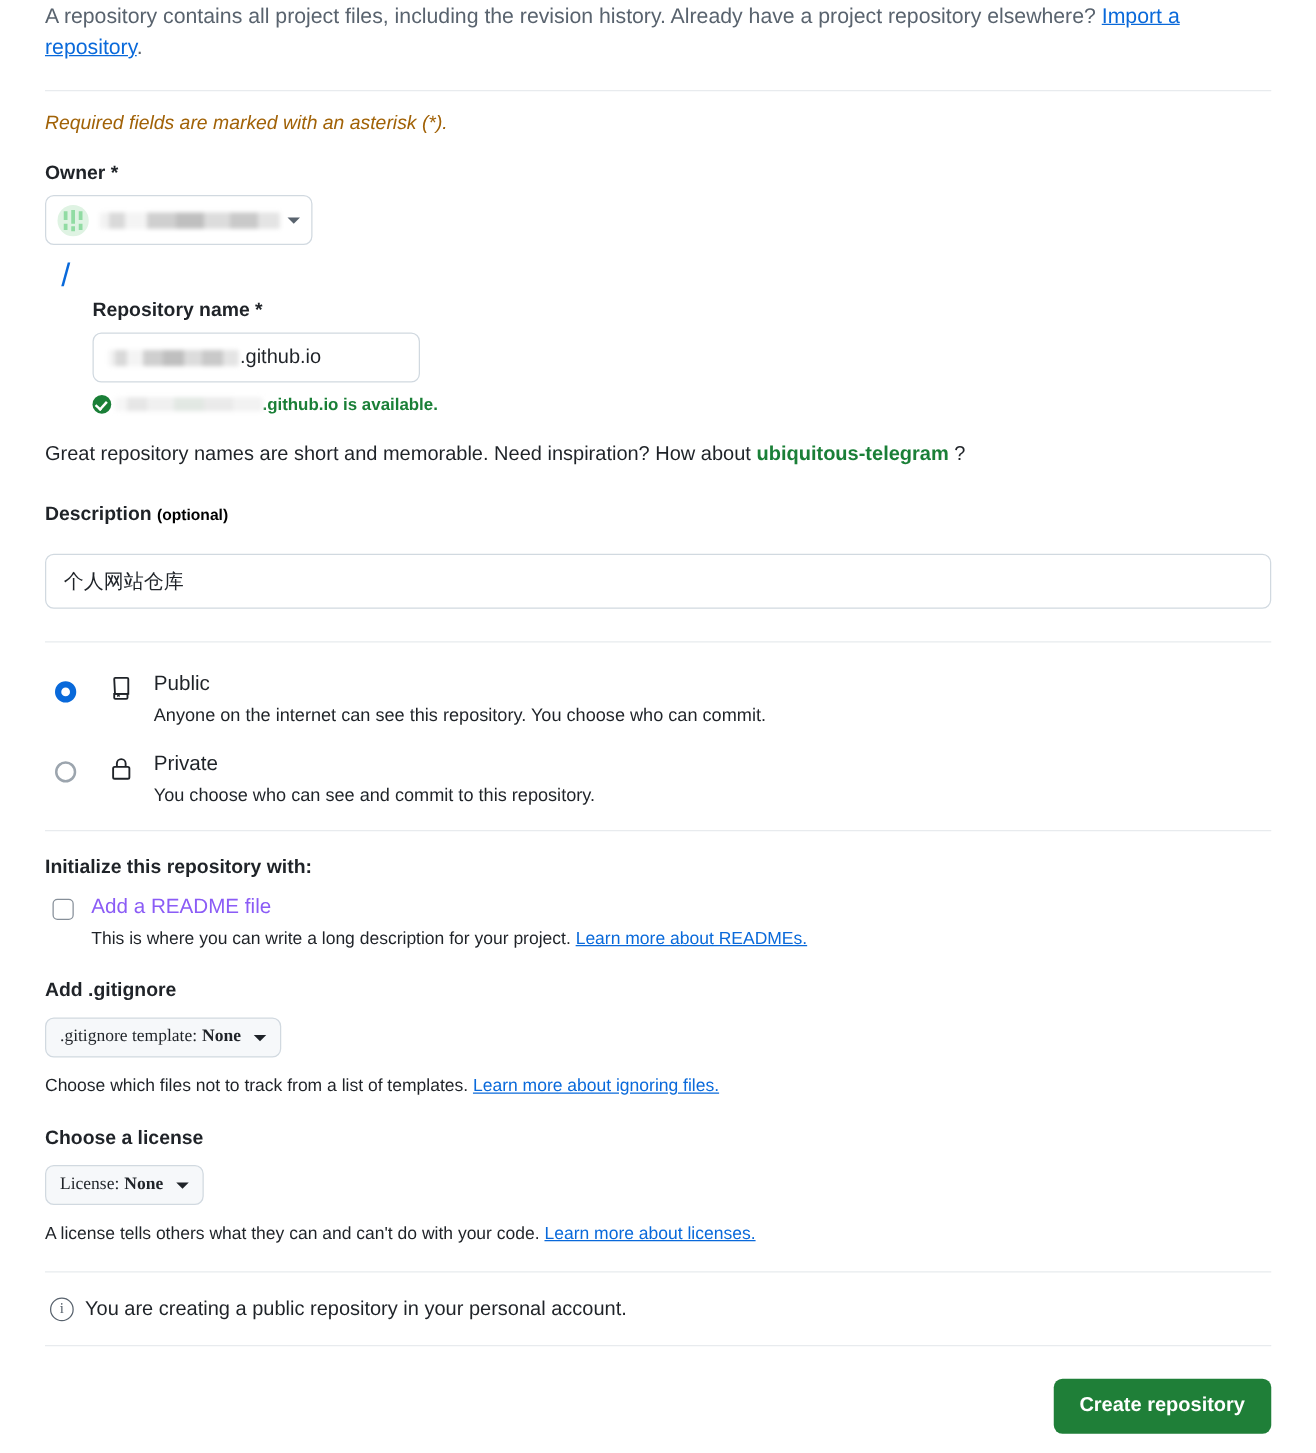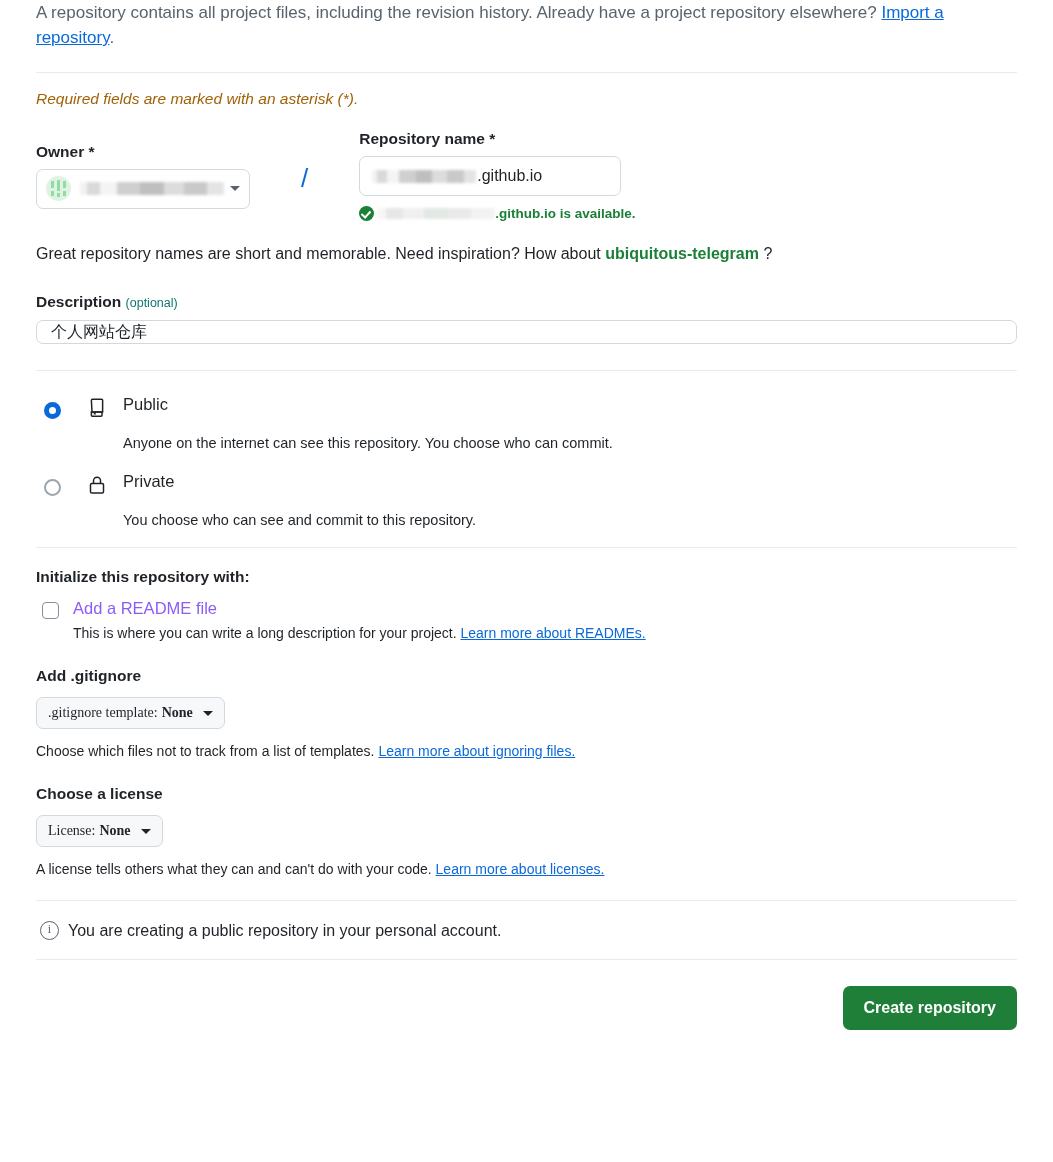--- a/index.html
+++ b/index.html
@@ -49,22 +49,23 @@
   .required-note {
     font-style: italic;
     font-size: 15.5px;
     color: #a16207;
     margin: 17px 0 0 0;
   }
 
   
   .name-row {
     display: flex;
-    align-items: center;
+    align-items: flex-start;
     margin-top: 22px;
+    flex-direction: column;
   }
   .field-label {
     font-size: 15.5px;
     font-weight: bold;
     color: #1f2328;
     margin-bottom: 8px;
     display: block;
   }
   .owner-col { width: 252px; }
   .repo-col { margin-left: 38px; }
@@ -189,31 +190,31 @@
   }
 
   
   .desc-label {
     font-size: 15.5px;
     font-weight: bold;
     margin-top: 30px;
   }
   .desc-label .optional {
     font-size: 12.5px;
-    color: #0f766e;
-    font-weight: normal;
+    color: #000000;
+    font-weight: bold;
     text-align: center;
   }
   .desc-input {
     box-sizing: border-box;
     width: 100%;
-    height: 24px;
+    height: 44px;
     border: 1px solid #d1d9e0;
     border-radius: 7px;
-    margin-top: 9px;
+    margin-top: 22px;
     display: flex;
     align-items: center;
     padding: 0 14px;
     font-size: 16px;
     color: #1f2328;
   }
 
   
   .vis-group { margin-top: 22px; }
   .vis-row {
@@ -241,21 +242,21 @@
   }
   .vis-title {
     font-size: 16.5px;
     line-height: 22px;
     color: #1f2328;
   }
   .vis-desc {
     font-size: 14.5px;
     line-height: 22px;
     color: #1f2328;
-    margin-top: 17px;
+    margin-top: 4px;
   }
 
   
   .section-head {
     font-size: 15.5px;
     font-weight: bold;
     margin-top: 20px;
   }
   .check-row {
     display: flex;

